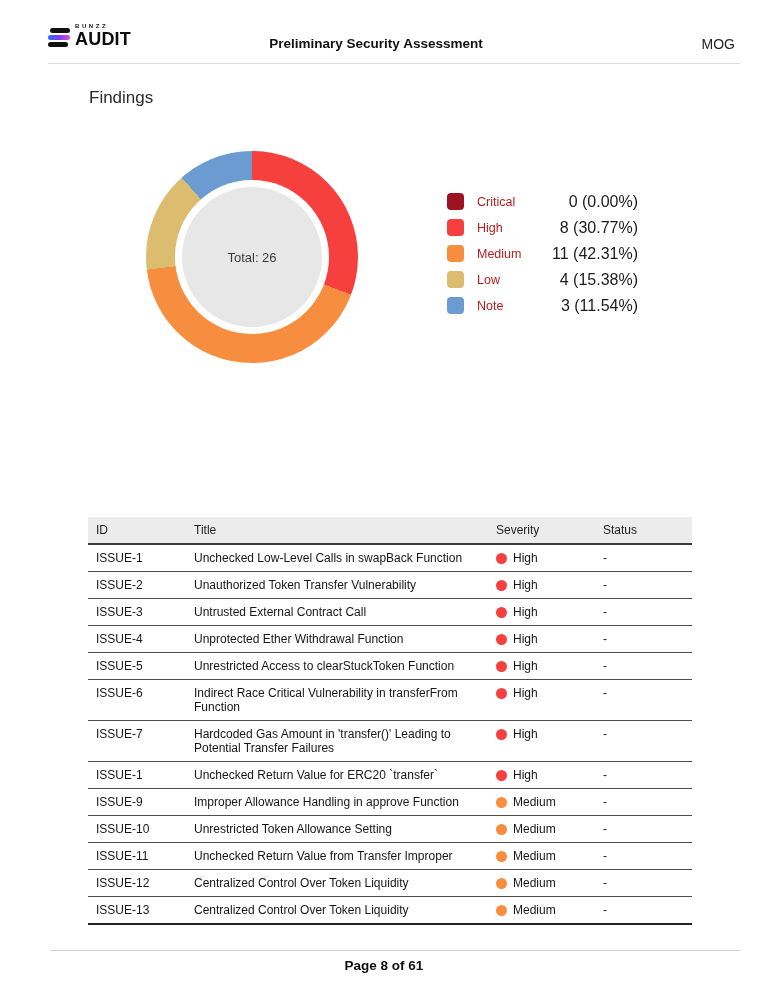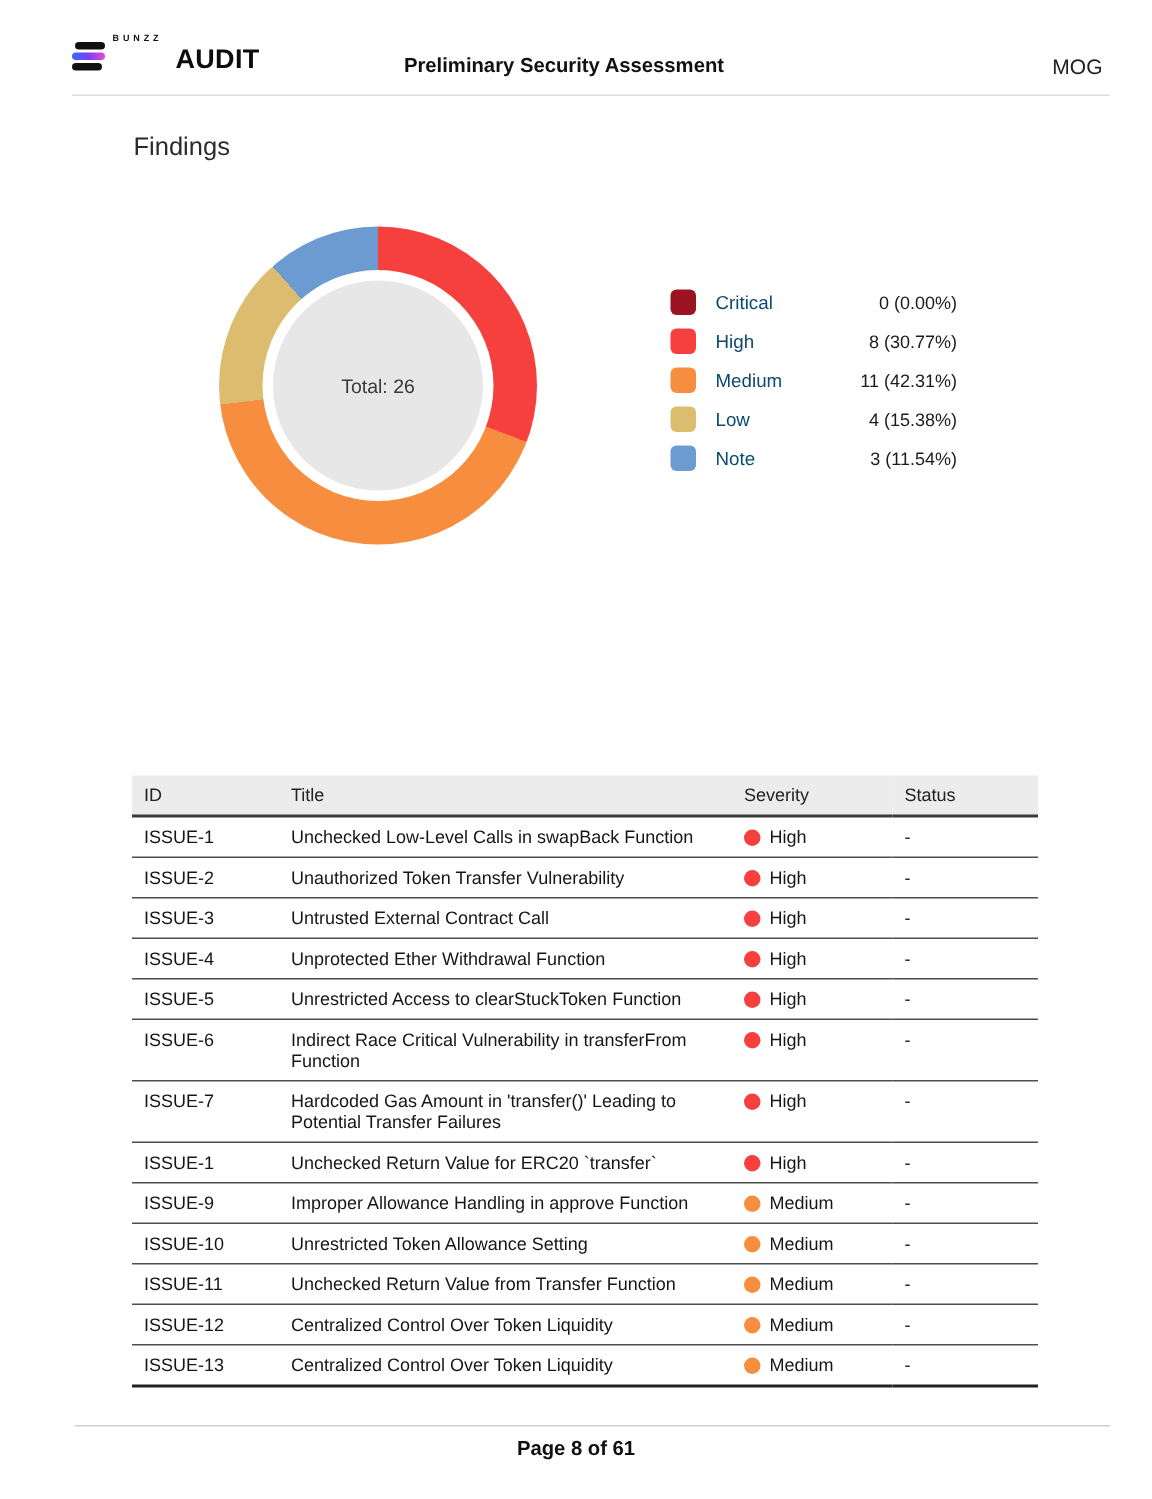--- a/index.html
+++ b/index.html
@@ -12,21 +12,21 @@
   
   .hdr-divider { position:absolute; left:48px; right:28px; top:63px; height:1px; background:#dcdcdc; }
   .logo { position:absolute; left:48px; top:23px; display:flex; align-items:center; }
   .logo-icon { display:flex; flex-direction:column; gap:2px; margin-right:5px; margin-top:3px; }
   .logo-bar { height:5px; border-radius:3px; background:#101010; }
   .logo-bar.b1 { width:20px; margin-left:2px; }
   .logo-bar.b2 { width:22px; background:linear-gradient(90deg,#2f6ef6,#7d3ef2,#e34bd4); }
   .logo-bar.b3 { width:20px; }
   .logo-text { display:flex; flex-direction:column; }
   .logo-small { font-size:6px; font-weight:bold; letter-spacing:2.6px; color:#141414; margin-bottom:1px; }
-  .logo-large { font-size:18px; font-weight:800; letter-spacing:0.2px; color:#0c0c0c; line-height:1;margin-left:42px; }
+  .logo-large { font-size:18px; font-weight:800; letter-spacing:0.2px; color:#0c0c0c; line-height:1; }
   .hdr-title { position:absolute; left:0; right:16px; top:36px; text-align:center; font-size:13.5px; font-weight:bold; color:#111; }
   .hdr-project { position:absolute; right:33px; top:36px; font-size:14px; color:#222; }
 
   
   .findings-title { position:absolute; left:89px; top:88px; font-size:17px; font-weight:400; color:#2b2b2b; }
 
   
   .donut-wrap { position:absolute; left:146px; top:151px; width:212px; height:212px; }
   .donut { width:212px; height:212px; border-radius:50%; }
   .donut-hole {
@@ -36,22 +36,22 @@
   .donut-center {
     width:140px; height:140px; border-radius:50%; background:#e7e7e7;
     display:flex; align-items:center; justify-content:center;
     font-size:13px; color:#3a3a3a;
   }
 
   
   .legend { position:absolute; left:447px; top:193px; width:191px; }
   .legend-item { display:flex; align-items:center; height:17px; margin-bottom:9px; }
   .legend-swatch { width:17px; height:17px; border-radius:4px; margin-right:13px; flex:0 0 auto; }
-  .legend-label { flex:1; font-size:12.5px; color:#0c4a6e; }
-  .legend-value { font-size:12px; color:#1c1c1c; white-space:nowrap; }
+  .legend-label { flex:1; font-size:12.5px; color:#b91c1c; }
+  .legend-value { font-size:16px; color:#1c1c1c; white-space:nowrap; }
 
   
   .findings-table { position:absolute; left:88px; top:517px; width:604px; border-collapse:collapse; table-layout:fixed; font-size:12px; color:#161616; }
   .findings-table col.c-id { width:98px; }
   .findings-table col.c-title { width:302px; }
   .findings-table col.c-sev { width:107px; }
   .findings-table col.c-status { width:97px; }
   .findings-table th {
     background:#ececec; font-weight:400; text-align:left; font-size:12px; color:#222;
     padding:6px 8px; border-bottom:2px solid #3a3a3a;margin-top:37px;
@@ -192,21 +192,21 @@
           <td>-</td>
         </tr>
         <tr>
           <td>ISSUE-10</td>
           <td>Unrestricted Token Allowance Setting</td>
           <td><span class="sev-dot" style="background: rgb(247, 141, 63);"></span><span>Medium</span></td>
           <td>-</td>
         </tr>
         <tr>
           <td>ISSUE-11</td>
-          <td>Unchecked Return Value from Transfer Function</td>
+          <td>Unchecked Return Value from Transfer Improper</td>
           <td><span class="sev-dot" style="background: rgb(247, 141, 63);"></span><span>Medium</span></td>
           <td>-</td>
         </tr>
         <tr>
           <td>ISSUE-12</td>
           <td>Centralized Control Over Token Liquidity</td>
           <td><span class="sev-dot" style="background: rgb(247, 141, 63);"></span><span>Medium</span></td>
           <td>-</td>
         </tr>
         <tr>

